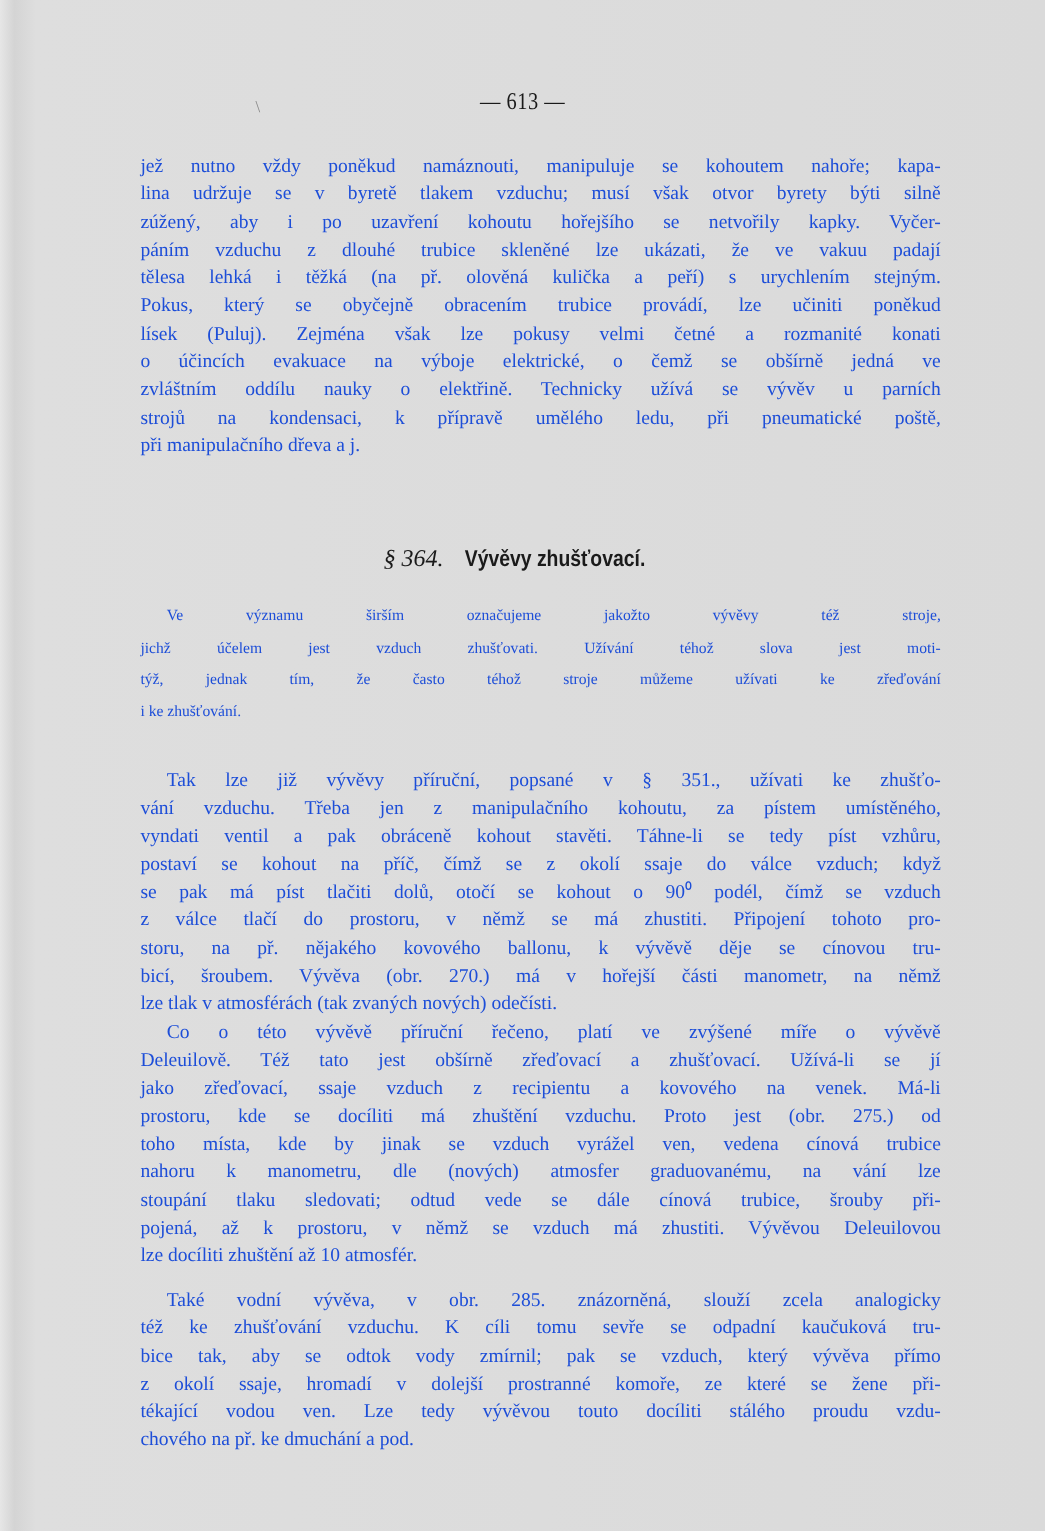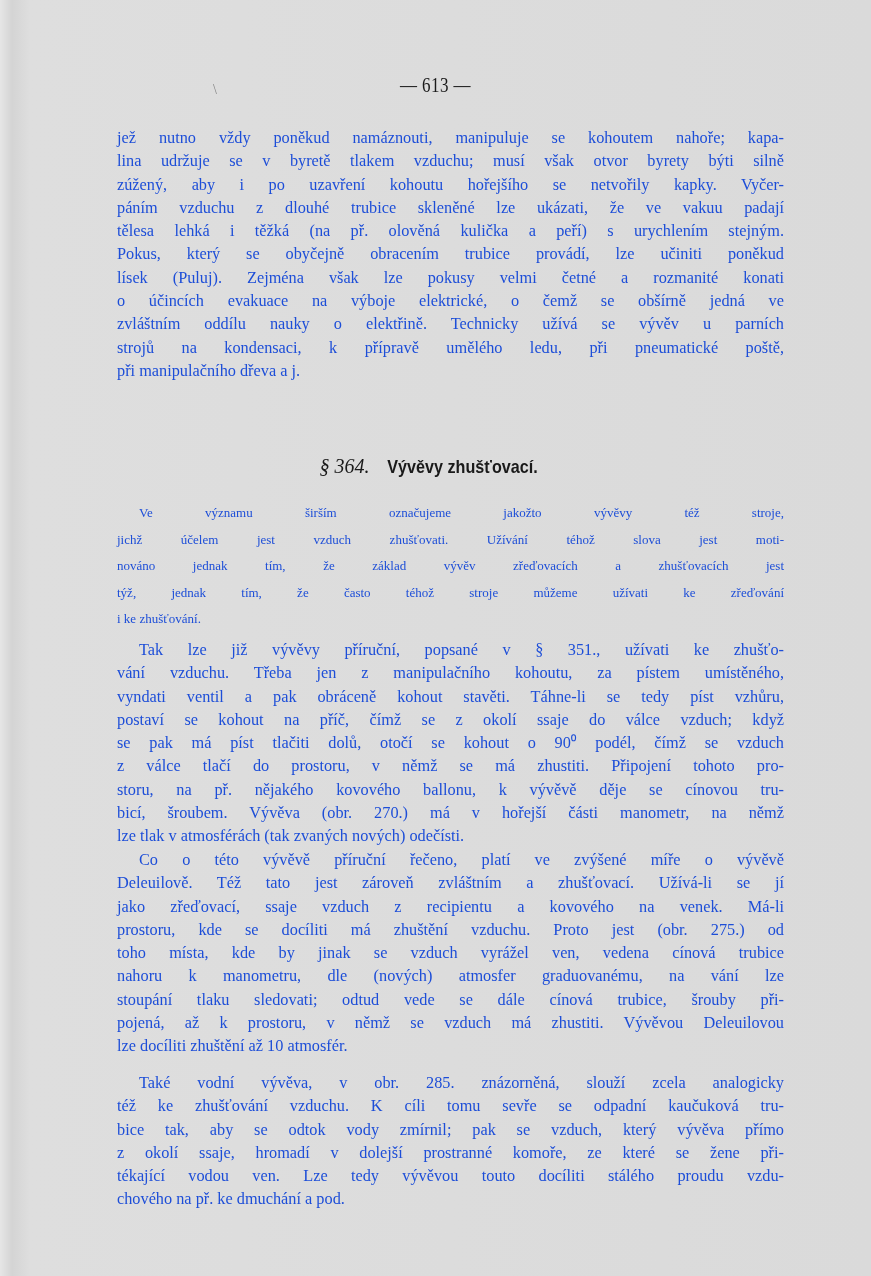--- a/index.html
+++ b/index.html
@@ -56,40 +56,39 @@
   </div>
 
   <div class="heading">
     <span class="num">§ 364.</span>
     <span class="title">Vývěvy zhušťovací.</span>
   </div>
 
   <div class="block large" style="top:500px;">
     <span class="line" style="padding-left:0;"><span class="lead"></span><span>Ve významu širším označujeme jakožto vývěvy též stroje,</span></span>
     <span class="line">jichž účelem jest vzduch zhušťovati. Užívání téhož slova jest moti-</span>
-    <span class="line">nováno jednak tím, že základ vývěv zřeďovacích a zhušťovacích jest</span>
     <span class="line">týž, jednak tím, že často téhož stroje můžeme užívati ke zřeďování</span>
     <span class="line last">i ke zhušťování.</span>
   </div>
 
   <div class="block small" style="top:638px;">
     <span class="line"><span class="lead"></span><span>Tak lze již vývěvy příruční, popsané v § 351., užívati ke zhušťo-</span></span>
     <span class="line">vání vzduchu. Třeba jen z manipulačního kohoutu, za pístem umístěného,</span>
     <span class="line">vyndati ventil a pak obráceně kohout stavěti. Táhne-li se tedy píst vzhůru,</span>
     <span class="line">postaví se kohout na příč, čímž se z okolí ssaje do válce vzduch; když</span>
     <span class="line">se pak má píst tlačiti dolů, otočí se kohout o 90⁰ podél, čímž se vzduch</span>
     <span class="line">z válce tlačí do prostoru, v němž se má zhustiti. Připojení tohoto pro-</span>
     <span class="line">storu, na př. nějakého kovového ballonu, k vývěvě děje se cínovou tru-</span>
     <span class="line">bicí, šroubem. Vývěva (obr. 270.) má v hořejší části manometr, na němž</span>
     <span class="line last">lze tlak v atmosférách (tak zvaných nových) odečísti.</span>
   </div>
 
   <div class="block small" style="top:848px;">
     <span class="line"><span class="lead"></span><span>Co o této vývěvě příruční řečeno, platí ve zvýšené míře o vývěvě</span></span>
-    <span class="line">Deleuilově. Též tato jest zároveň zvláštním a zhušťovací. Užívá-li se jí</span>
+    <span class="line">Deleuilově. Též tato jest obšírně zřeďovací a zhušťovací. Užívá-li se jí</span>
     <span class="line">jako zřeďovací, ssaje vzduch z recipientu a kovového na venek. Má-li</span>
     <span class="line">prostoru, kde se docíliti má zhuštění vzduchu. Proto jest (obr. 275.) od</span>
     <span class="line">toho místa, kde by jinak se vzduch vyrážel ven, vedena cínová trubice</span>
     <span class="line">nahoru k manometru, dle (nových) atmosfer graduovanému, na vání lze</span>
     <span class="line">stoupání tlaku sledovati; odtud vede se dále cínová trubice, šrouby při-</span>
     <span class="line">pojená, až k prostoru, v němž se vzduch má zhustiti. Vývěvou Deleuilovou</span>
     <span class="line last">lze docíliti zhuštění až 10 atmosfér.</span>
   </div>
 
   <div class="block small" style="top:1071px;">

